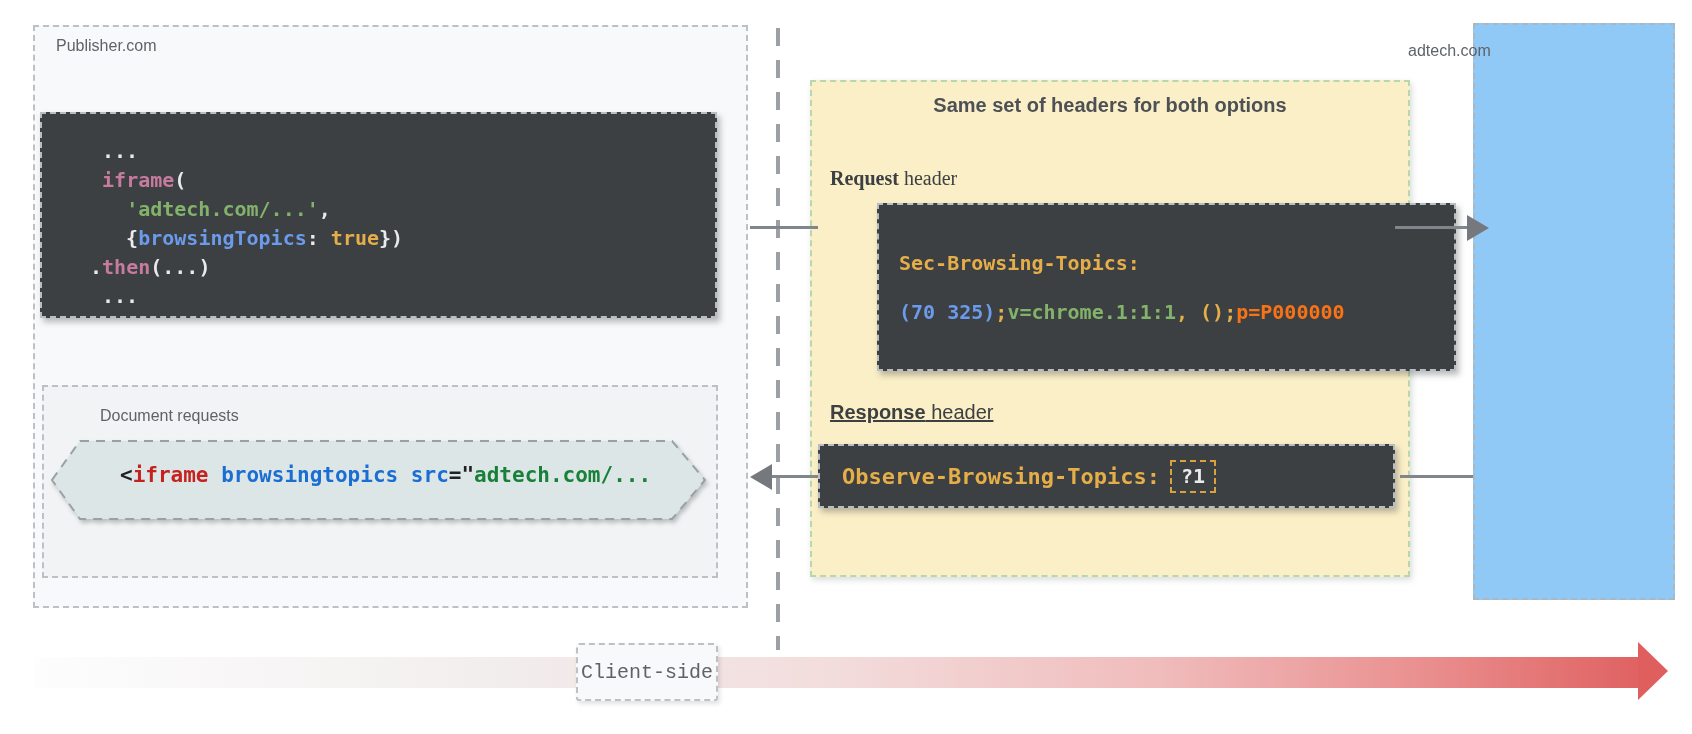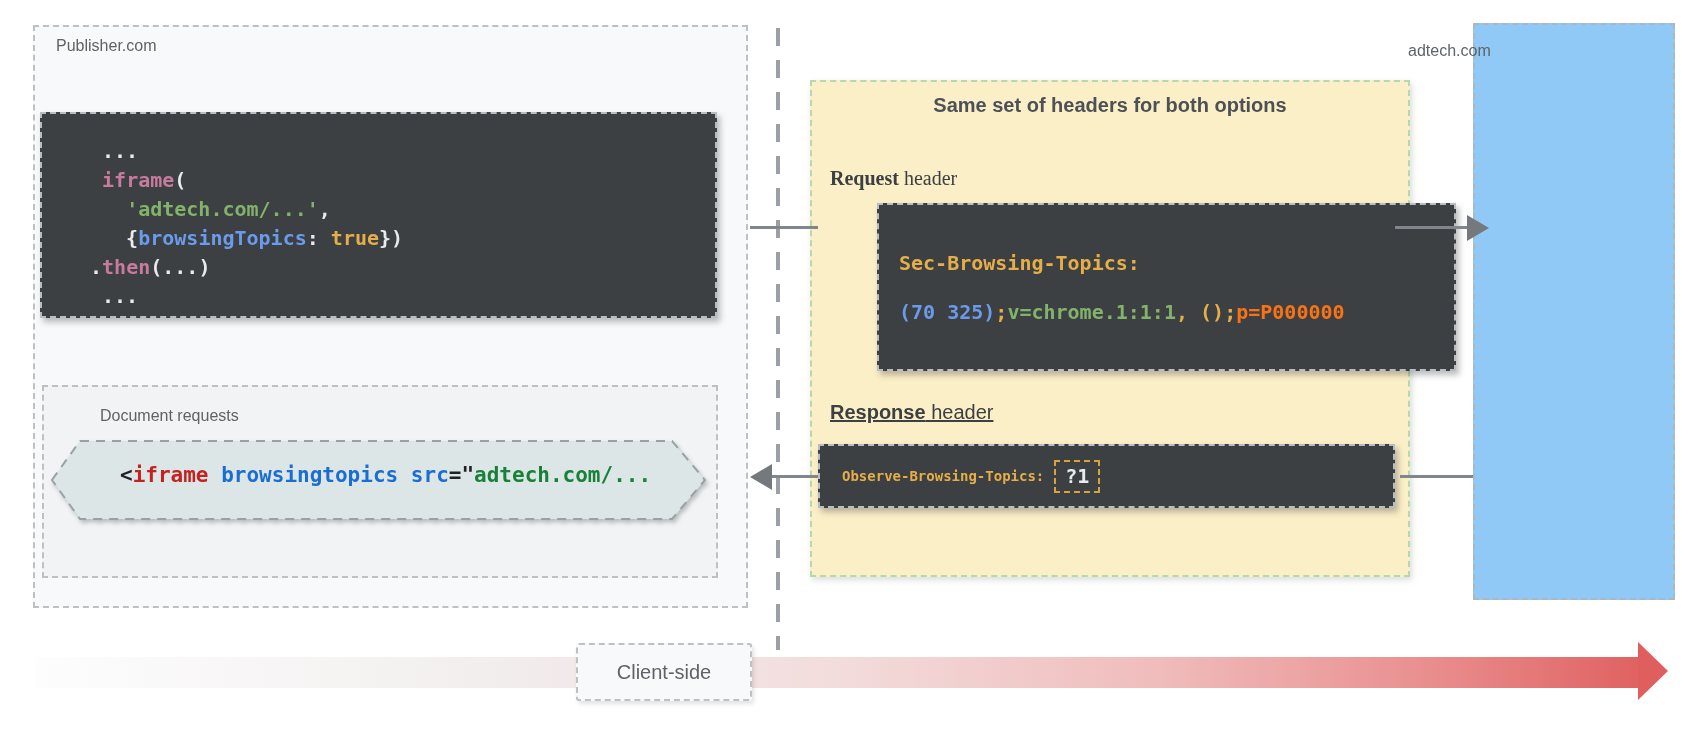--- a/index.html
+++ b/index.html
@@ -42,21 +42,21 @@
   .code{
     font-family:"DejaVu Sans Mono", monospace;font-weight:bold;
     white-space:pre;color:#e8eaed;
   }
   .fetch-block{left:40px;top:112px;width:677px;height:206px;padding:23px 0 0 48px;}
   .fetch-block .code{font-size:20px;line-height:29px;}
   .req-block{left:856px;top:203px;width:579px;height:168px;margin-left:21px;}
   .req-line1{left:20px;top:46px;font-size:20px;}
   .req-line2{left:20px;top:95px;font-size:20px;}
   .resp-block{left:818px;top:444px;width:577px;height:64px;display:flex;align-items:center;padding-left:22px;}
-  .resp-block .code{font-size:14px;}
+  .resp-block .code{font-size:22px;}
   .flag-badge{
     display:inline-flex;margin-left:10px;padding:2px 9px 3px 9px;
     border:2px dashed #d8a33c;color:#e8eaed;
     font-family:"DejaVu Sans Mono", monospace;font-weight:bold;font-size:20px;
   }
   
   .tok-white{color:#e8eaed}.tok-pink{color:#c77b9e}.tok-green{color:#83b36b}
   .tok-blue{color:#6b9bea}.tok-gold{color:#e6ae49}.tok-red{color:#f97316}
   
   .tok-dark{color:#202124}.tok-lred{color:#c5221f}.tok-lblue{color:#1a6dd2}.tok-lgreen{color:#188038}
@@ -138,15 +138,15 @@
 
   <div class="abs conn" style="left:750px;top:226px;width:68px;"></div>
   <div class="abs conn" style="left:1395px;top:226px;width:76px;"></div>
   <div class="abs head-right" style="left:1467px;top:215px;"></div>
   <div class="abs conn" style="left:1400px;top:475px;width:73px;"></div>
   <div class="abs conn" style="left:768px;top:475px;width:50px;"></div>
   <div class="abs head-left" style="left:750px;top:464px;"></div>
 
   <div class="abs band"></div>
   <div class="abs band-head"></div>
-  <div class="abs side-badge" style="left:576px;width:176px;">Client-side</div>
+  <div class="abs side-badge" style="left:576px;width:142px;font-family:Liberation Mono, monospace;">Client-side</div>
 
 </div>
 
 </body></html>

